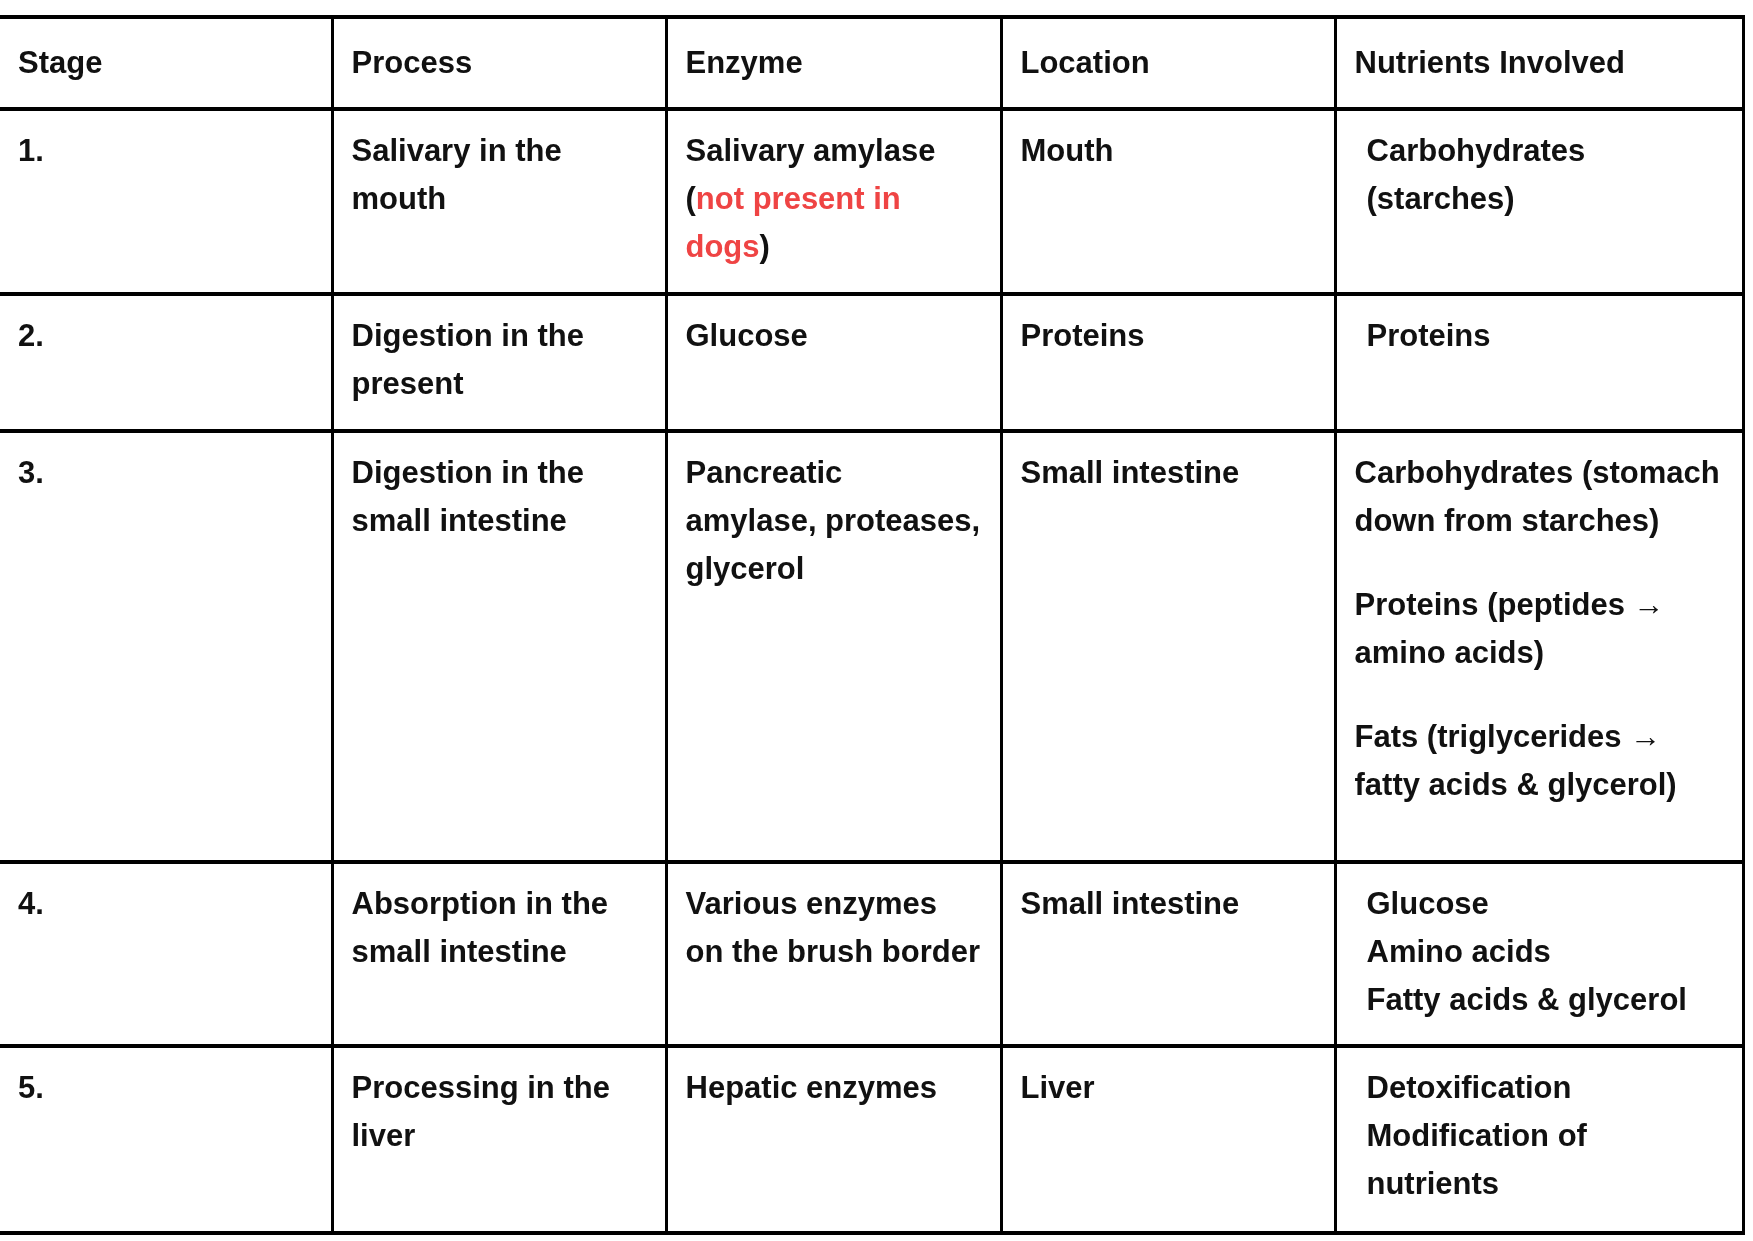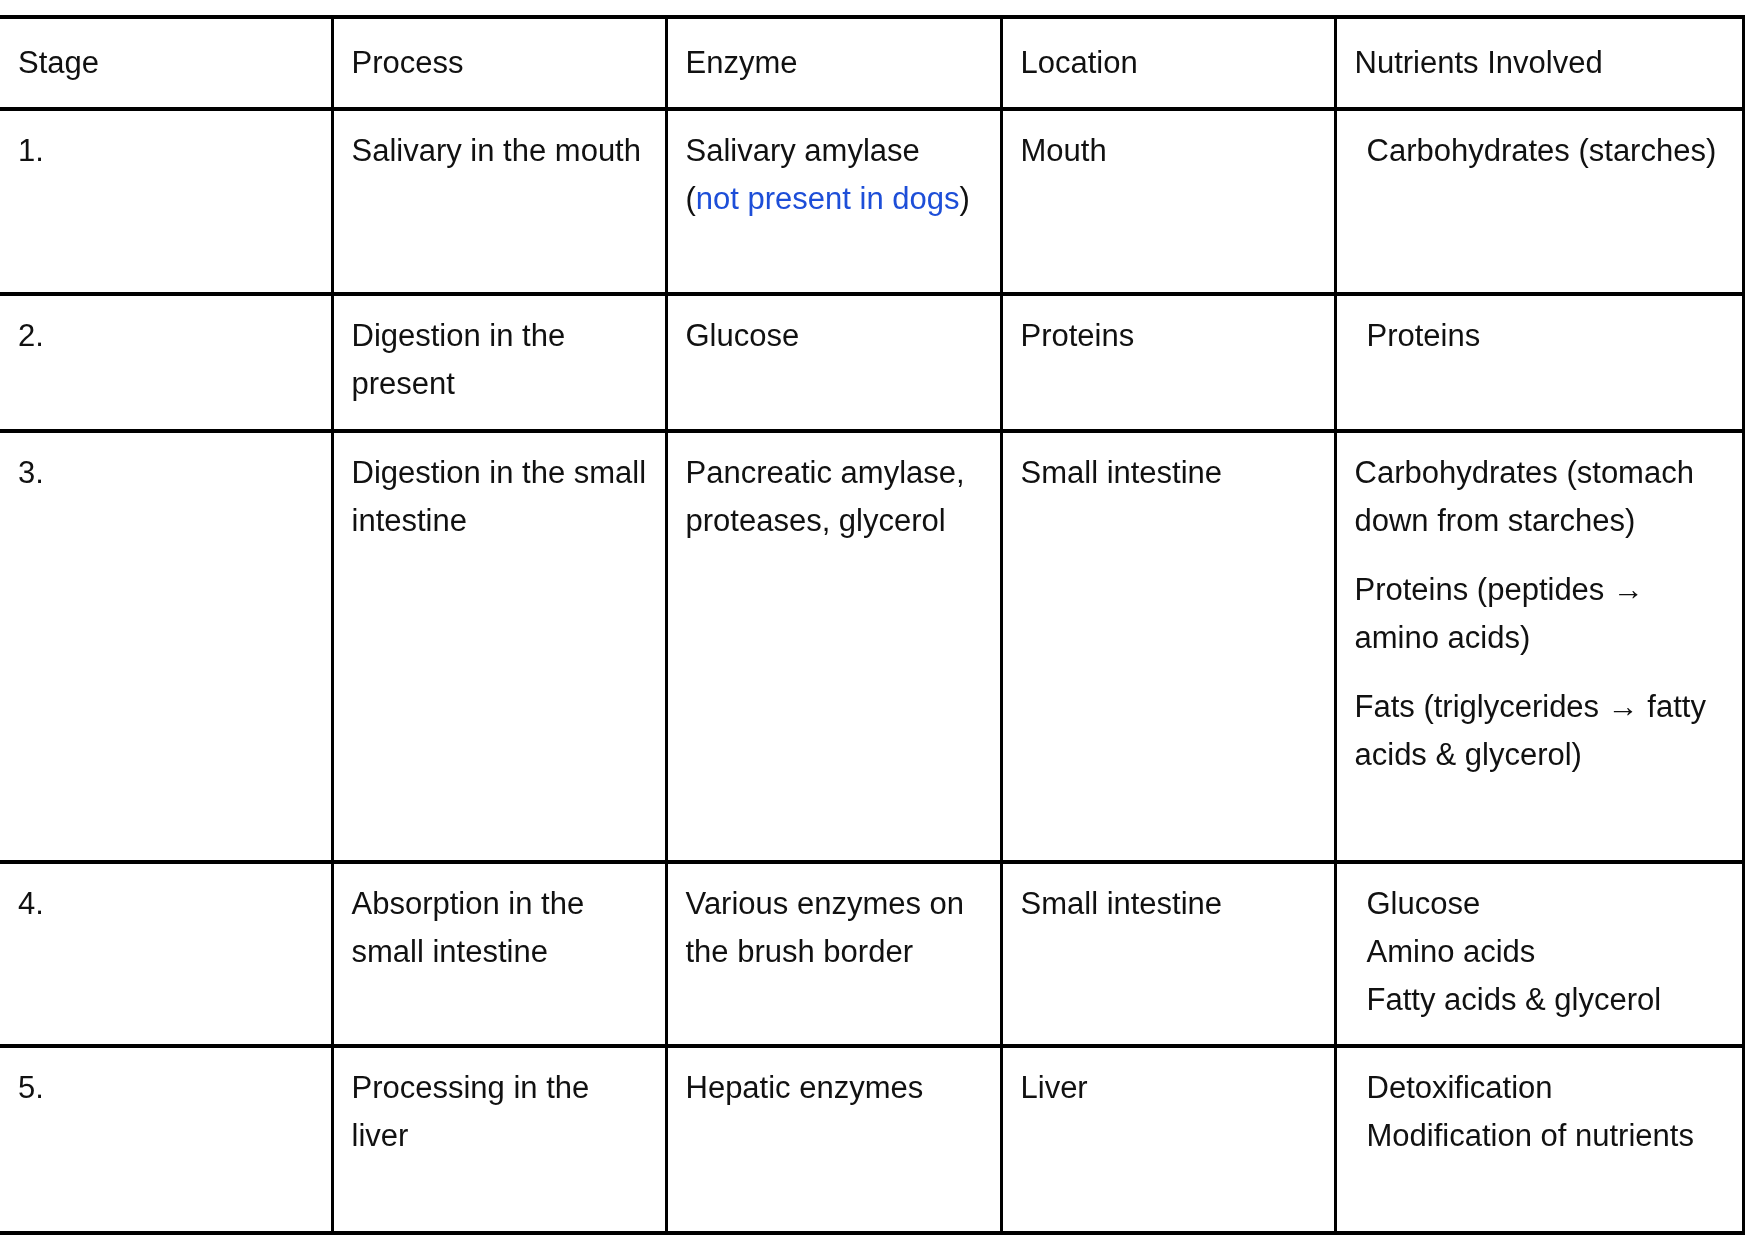--- a/index.html
+++ b/index.html
@@ -28,42 +28,42 @@
   .digestion-table col.c3 { width: 335px; }
   .digestion-table col.c4 { width: 334px; }
   .digestion-table col.c5 { width: 408px; }
   .digestion-table td, .digestion-table th {
     border-top: 4px solid #000;
     border-bottom: 4px solid #000;
     border-left: 3px solid #000;
     border-right: 3px solid #000;
     vertical-align: top;
     text-align: left;
-    font-weight: normal;
+    font-weight: bold;
     font-size: 31px;
     line-height: 48px;
     padding: 16px 18px 20px 18px;
     box-sizing: border-box;
   }
   .digestion-table tr > *:first-child {
     border-left: none;
   }
   .digestion-table thead th {
     height: 92px;
     padding-top: 20px;
   }
   tr.r1 td { height: 185px; }
   tr.r2 td { height: 137px; }
   tr.r3 td { height: 431px; }
   tr.r4 td { height: 183px; }
   tr.r5 td { height: 187px; }
   .line { display: block; margin-left: 12px; }
   .para { display: block; }
-  .para + .para { margin-top: 21px; }
-  .note { color: #1d4ed8; }
+  .para + .para { margin-top: 36px; }
+  .note { color: #ef4444; }
 </style>
 </head>
 <body>
 
 <table class="digestion-table">
   <colgroup>
     <col class="c1">
       <col class="c2">
       <col class="c3">
       <col class="c4">

